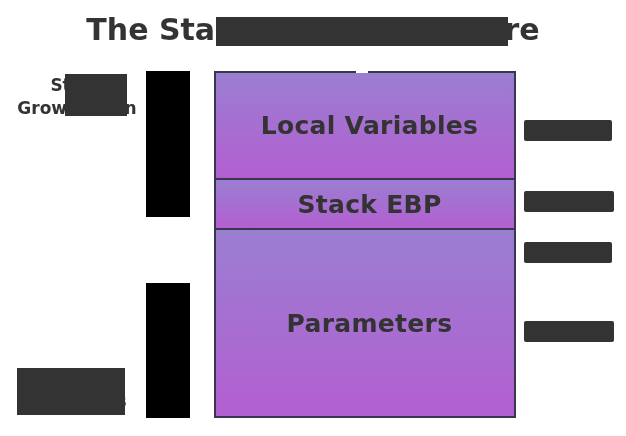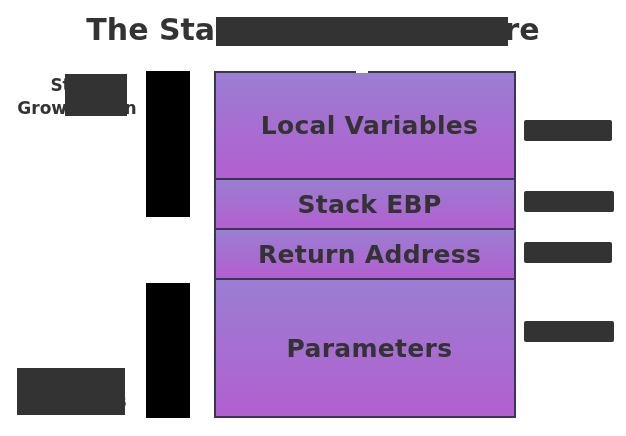--- a/index.html
+++ b/index.html
@@ -147,23 +147,20 @@
   <div class="black-bar" id="bar-top"></div>
   <div class="black-bar" id="bar-bottom"></div>
 
   <div id="stack">
     <div class="stack-cell" id="cell-0">
       <span class="cell-label">Local Variables</span>
     </div>
     <div class="stack-cell" id="cell-1">
       <span class="cell-label">Stack EBP</span>
     </div>
-    <div class="stack-cell" id="cell-2">
-      <span class="cell-label">Return Address</span>
-    </div>
     <div class="stack-cell" id="cell-3">
       <span class="cell-label">Parameters</span>
     </div>
   </div>
   <div id="top-notch"></div>
 
   <div class="right-redaction" id="rr-0"></div>
   <div class="right-redaction" id="rr-1"></div>
   <div class="right-redaction" id="rr-2"></div>
   <div class="right-redaction" id="rr-3"></div>

